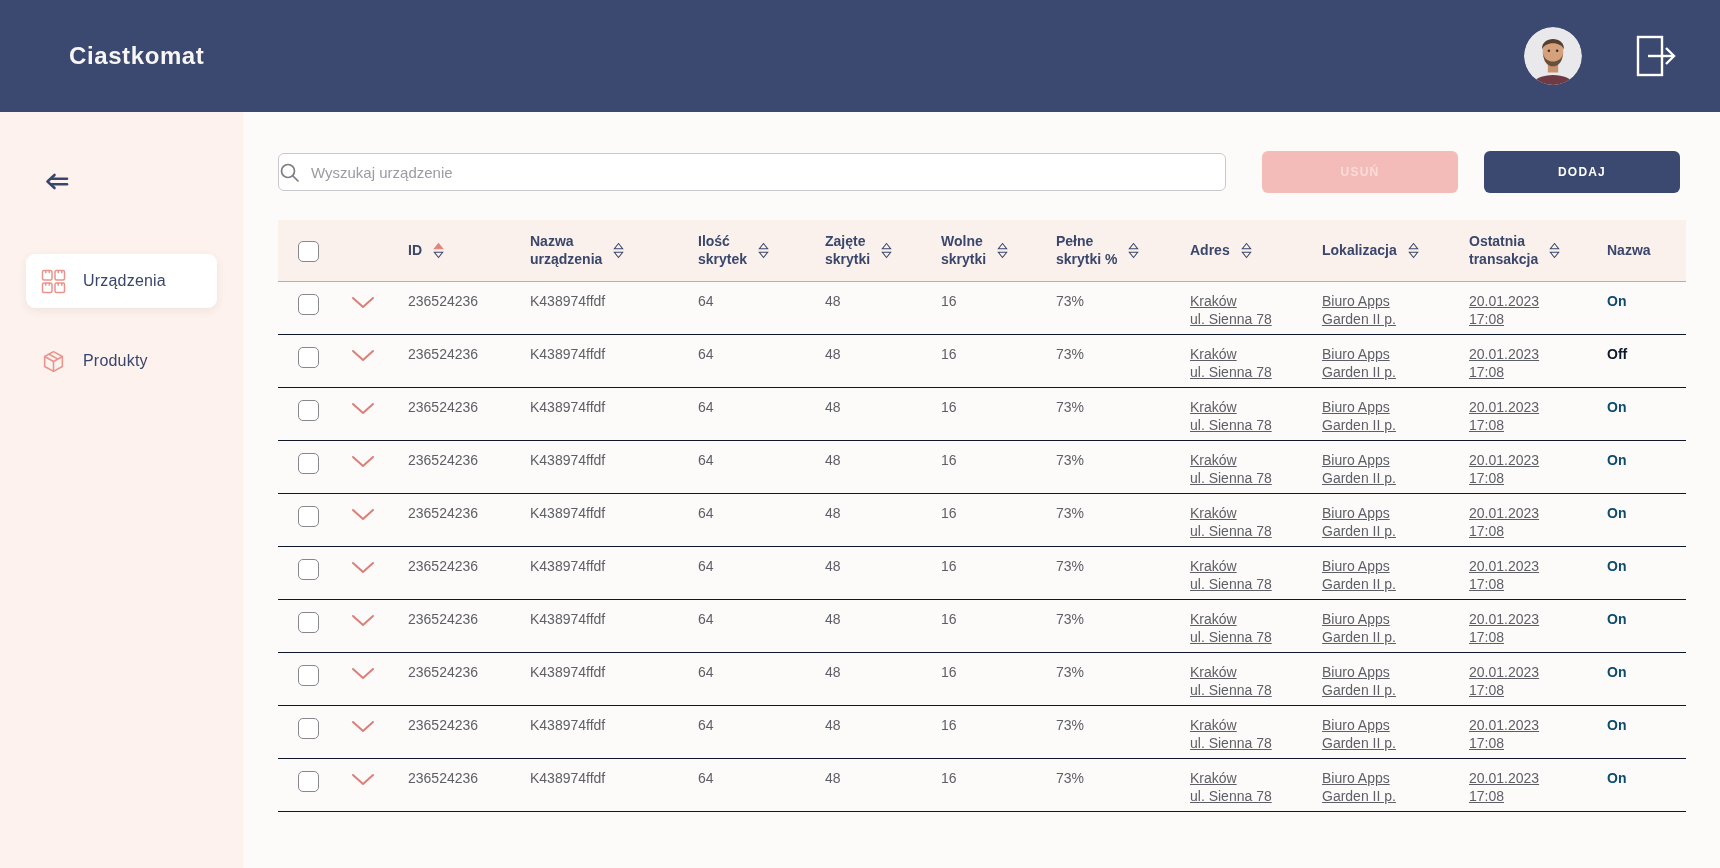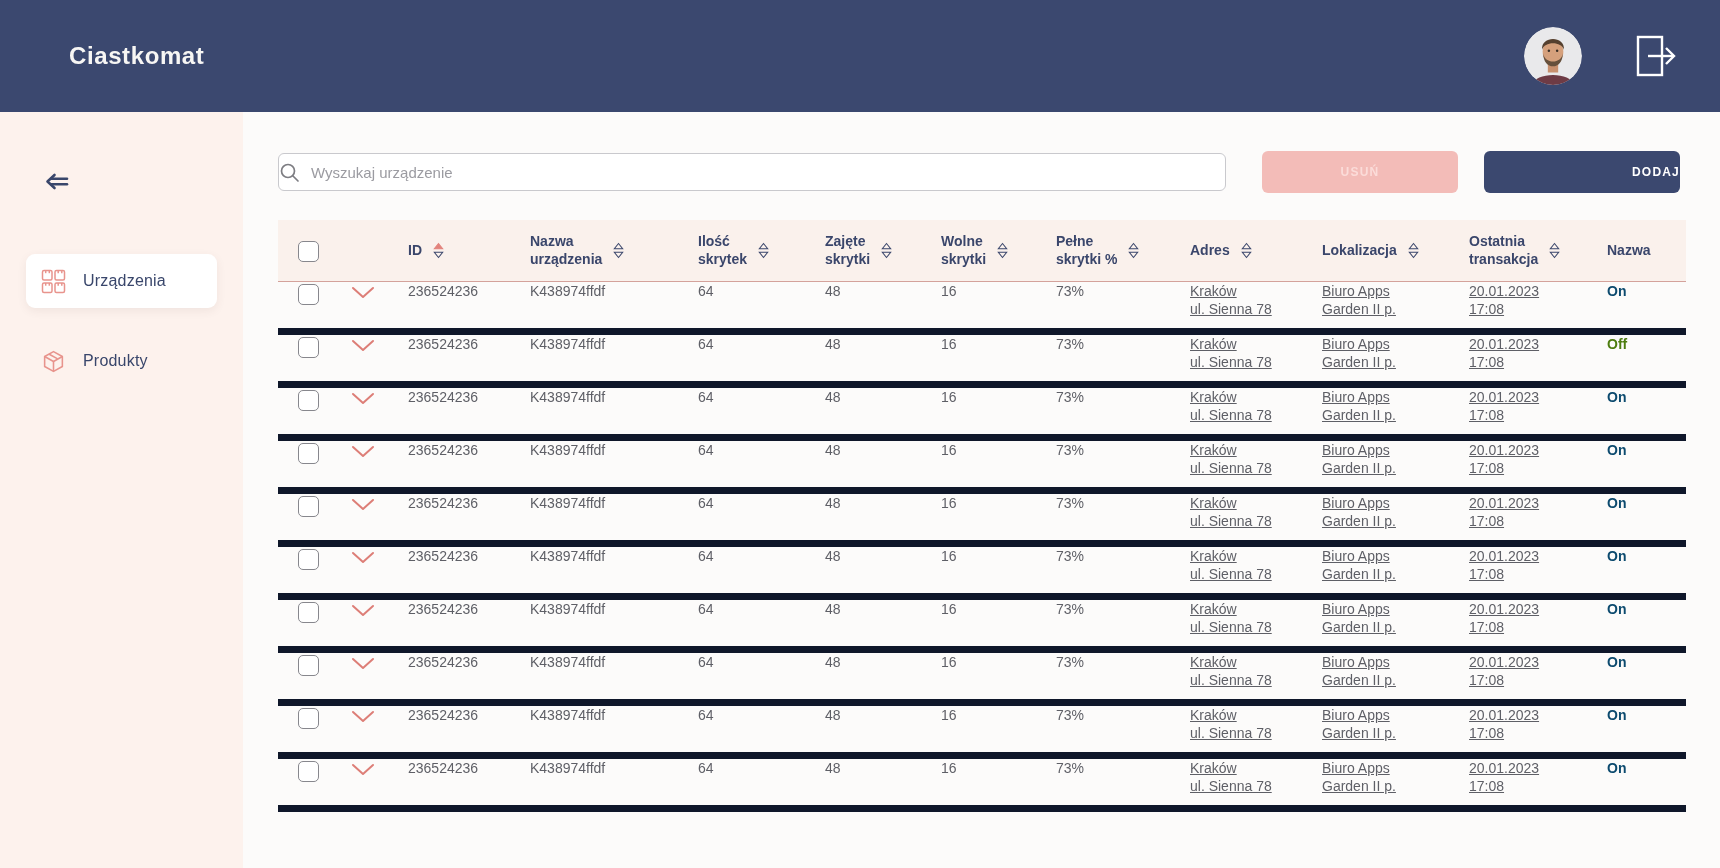--- a/index.html
+++ b/index.html
@@ -30,43 +30,43 @@
 
   .toolbar { display:flex; align-items:center; height:42px; }
   .search-box { flex:0 0 948px; height:38px; background:#fff; border:1px solid #c9c9cd; border-radius:6px;
                 display:flex; align-items:center; padding:0 0; }
   .search-box input { border:none; outline:none; flex:1; margin-left:11px; font-size:15px; color:#4a4a4f;
                       font-family:inherit; background:transparent; }
   .search-box input::placeholder { color:#9b9ba1; }
   .btn { height:42px; width:196px; border:none; border-radius:6px; font-size:12px; font-weight:700;
          letter-spacing:1.2px; cursor:pointer; font-family:inherit; }
   .btn-delete { margin-left:36px; background:#f3bcb8; color:#fbdcd9; }
-  .btn-add { margin-left:26px; background:#3b486f; color:#ffffff;text-align:right; }
+  .btn-add { margin-left:26px; background:#3b486f; color:#ffffff; }
 
   
   .table { margin-top:27px; width:1408px; }
   .tgrid { display:grid; grid-template-columns:44px 86px 122px 168px 127px 116px 115px 134px 132px 147px 138px 79px; }
   .thead { background:#faf1ec; height:62px; align-items:center; border-bottom:1px solid #d4a29b; }
   .hcell { display:flex; align-items:center; gap:10px; color:#3a466b; font-size:14px; font-weight:700;
            line-height:1.25; cursor:pointer; }
   .hlabel { display:flex; flex-direction:column; }
   .sort { flex:0 0 auto; }
   .tri-up,.tri-down { fill:none; stroke:#3a466b; stroke-width:1.1; }
   .sort.sorted-asc .tri-up { fill:#e2837c; stroke:#e2837c; }
   .c-check { padding-left:20px; }
   .c-chev { padding-left:29px; }
-  .trow { height:53px; border-bottom:7px solid #0f172a; }
+  .trow { height:53px; border-bottom:1px solid #0f172a; padding-top:10px; }
   .cell { font-size:14px; color:#5e5f66; line-height:1.32; }
   .cell .l { display:block;text-decoration:underline; }
   .cbx { appearance:none; -webkit-appearance:none; width:21px; height:21px; border:1.6px solid #87878d;
          border-radius:5px; background:#fff; cursor:pointer; margin-top:2px; }
   .chev-btn { background:none; border:none; cursor:pointer; padding:4px 0; }
   .c-state { font-weight:700; }
   .c-state.state-on { color:#0c4a6e; }
-  .c-state.state-off { color:#4d7c0f; }
+  .c-state.state-off { color:#0f172a; }
 </style>
 </head>
 <body>
 
 <header class="app-header">
   <div class="brand">Ciastkomat</div>
   <div class="header-right">
     <span class="avatar">
       <svg viewBox="0 0 56 56" width="58" height="58">
         <defs>

